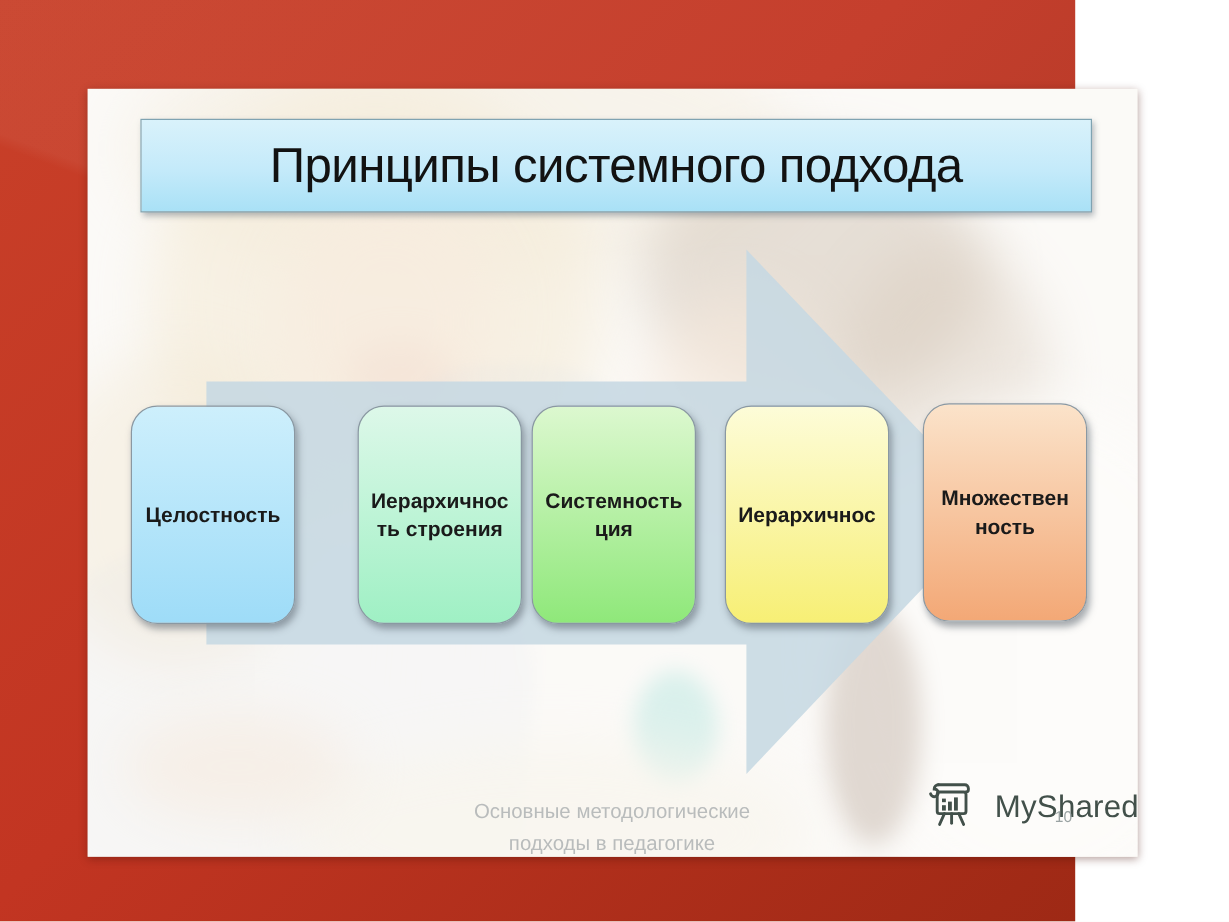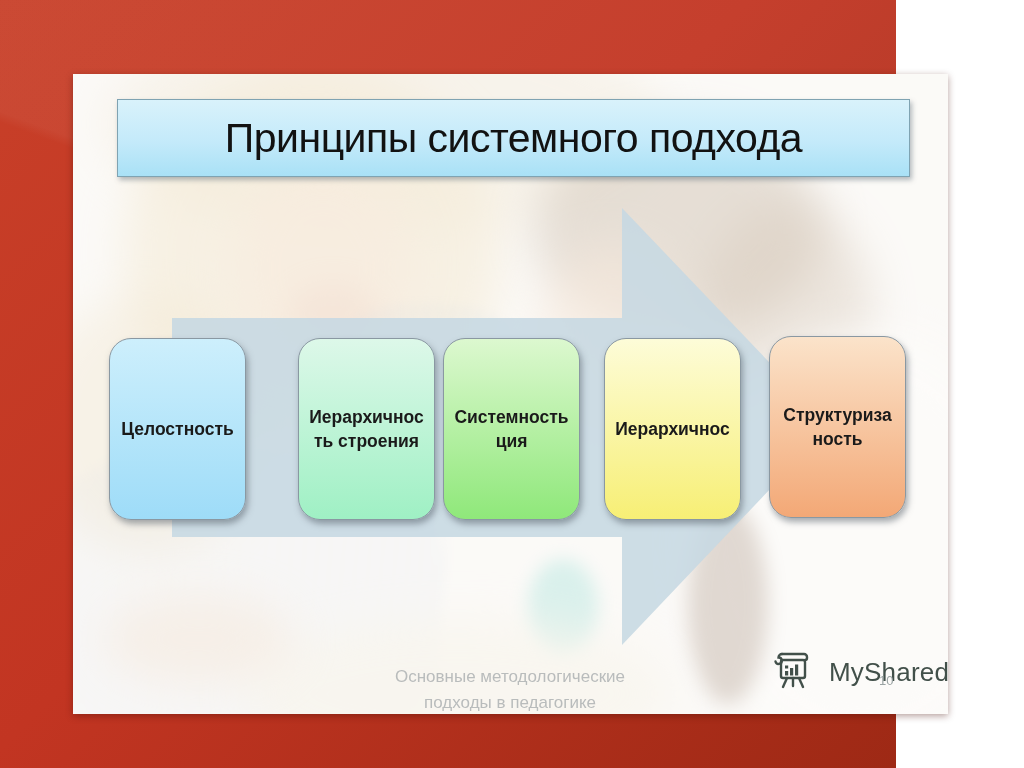--- a/index.html
+++ b/index.html
@@ -129,21 +129,21 @@
 ть строения</div>
     </div>
     <div class="card c3">
       <div class="card-label">Системность
 ция</div>
     </div>
     <div class="card c4">
       <div class="card-label">Иерархичнос</div>
     </div>
     <div class="card c5">
-      <div class="card-label">Структуриза
+      <div class="card-label">Множествен
 ность</div>
     </div>
 
     <div class="footer">Основные методологические подходы в педагогике</div>
 
     <div class="logo">
       <svg class="logo-icon" width="40" height="42" viewBox="0 0 40 42">
         <g fill="none" stroke="var(--logo)" stroke-width="2.4" stroke-linecap="round">
           <path d="M9 3 H31 a3 3 0 0 1 3 3 v1 a2 2 0 0 1 -2 2"></path>
           <path d="M9 3 a3.5 3.5 0 0 0 -3.5 3.5 a3.2 3.2 0 1 1 -3 4"></path>

